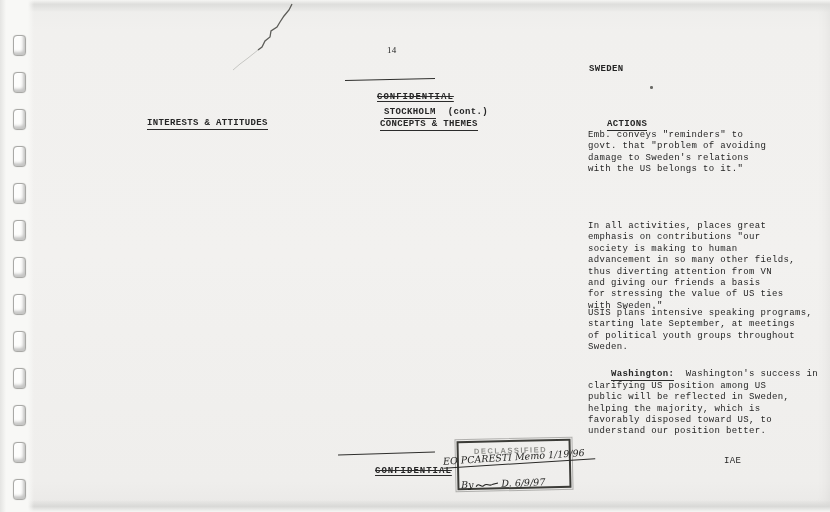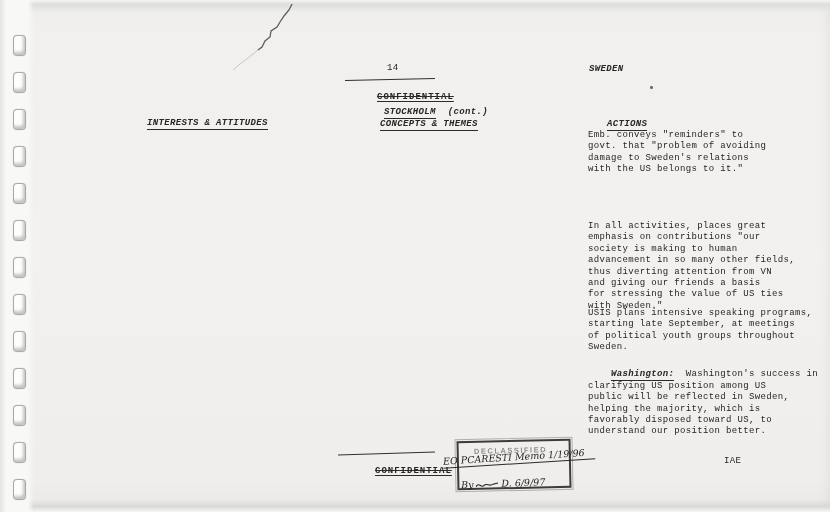--- a/index.html
+++ b/index.html
@@ -18,21 +18,21 @@
     background:linear-gradient(180deg,#f5f5f3 0%,#dededc 35%,rgba(238,238,236,0) 100%);}
   .edge-bottom{position:absolute;left:0;top:500px;width:830px;height:12px;
     background:linear-gradient(0deg,#f6f6f4 0%,#d9d9d7 45%,rgba(238,238,236,0) 100%);}
   
   .binding{position:absolute;left:0;top:0;width:34px;height:512px;
     background:linear-gradient(90deg,#e4e4e2 0%,#f8f8f6 18%,#f8f8f6 82%,rgba(242,241,239,0) 100%);}
   .hole{position:absolute;left:13px;width:11px;height:19px;border-radius:4px;
     background:#fdfdfc;border:1px solid #a9a9a6;
     box-shadow:inset -2px -3px 3px rgba(0,0,0,0.22), inset 1px 1px 1px rgba(255,255,255,0.9), 0 0 1px rgba(0,0,0,0.25);}
   .pos{position:absolute;font-size:9px;line-height:11.4px;letter-spacing:0.35px;white-space:pre;}
-  .bold{font-weight:bold;font-style:italic;}
+  .bold{font-weight:bold;}
   .u{border-bottom:1px solid #2b2b2b;padding-bottom:0.5px;}
   .strike{
     font-weight:bold;letter-spacing:1px;
     text-decoration-line:line-through underline;
     text-decoration-thickness:1px;text-underline-offset:2px;
     text-decoration-color:#2b2b2b;
     text-align:right;
   }
   .bar{position:absolute;height:1px;background:#2f2f2d;}
   .para{position:absolute;left:588px;font-size:9px;line-height:11.4px;letter-spacing:0.35px;white-space:pre;}
@@ -74,21 +74,21 @@
     <div class="hole" style="top:479px"></div>
   </div>
 
   <svg class="tear" width="330" height="80" viewBox="0 0 330 80">
     <path d="M292,4 L289,10 L284,16 L280,22 L277,27 L271,31 L270,37 L265,41 L262,47 L258,50" fill="none" stroke="#4c4c48" stroke-width="1.3" opacity="0.9"></path>
     <path d="M258,50 L248,58 L240,64 L233,70" fill="none" stroke="#bcbcb8" stroke-width="1" opacity="0.8"></path>
   </svg>
 
   <div class="speck" style="left:650px;top:86px;width:2.5px;height:2.5px;"></div>
 
-  <div class="pos" style="left:387px;top:63px;">14</div>
+  <div class="pos" style="left:387px;top:45px;font-family:Liberation Serif, serif;">14</div>
 
   <div class="bar" style="left:345px;top:79px;width:90px;transform:rotate(-1.2deg);"></div>
   <div class="pos" style="left:354px;top:81px;">
     <span class="strike">CONFIDENTIAL</span>
   </div>
 
   <div class="pos bold" style="left:361px;top:96px;">
     <span class="u">STOCKHOLM</span><span style="padding-left:0;margin-left:12px;">(cont.)</span>
   </div>
 

